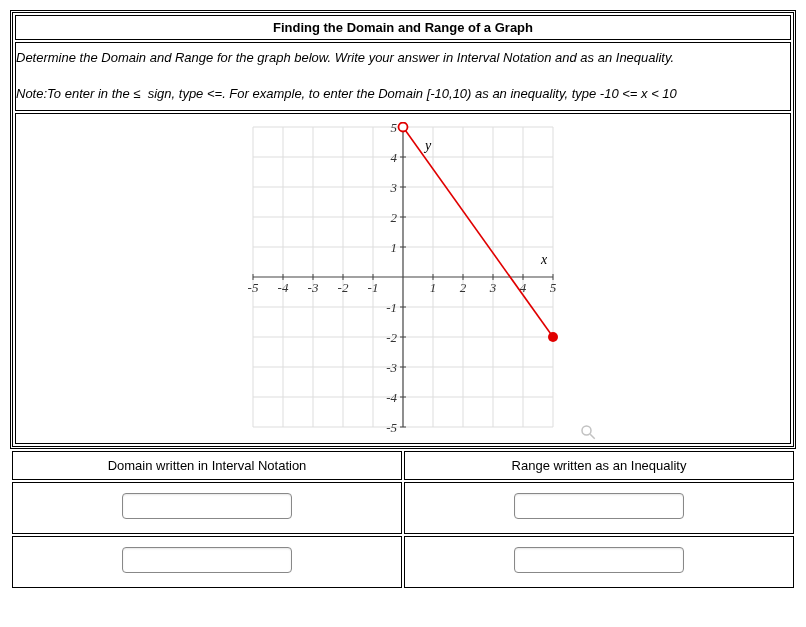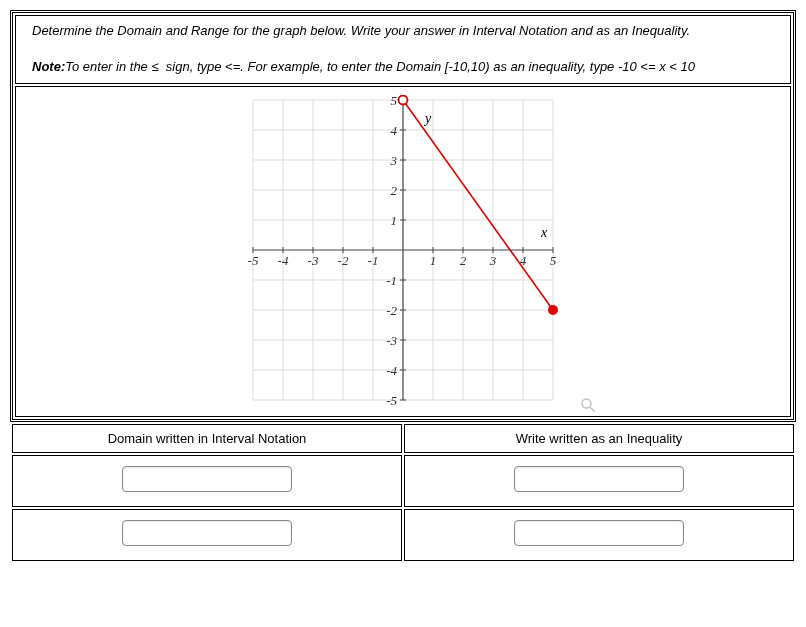--- a/index.html
+++ b/index.html
@@ -19,26 +19,26 @@
     }
     .header-cell {
       border: 1px solid #000;
       text-align: center;
       font-weight: bold;
       padding: 4px;
       font-size: 13px;
     }
     .instruction-cell {
       border: 1px solid #000;
-      padding: 6px 16px;
+      padding: 6px 0;
       font-style: italic;
       font-size: 13px;
       line-height: 1.4;
     }
-    .instruction-cell .note-label { font-weight: bold; font-style: italic; }
+    .instruction-cell .note-label { font-weight: normal; font-style: italic; }
     .graph-cell {
       border: 1px solid #000;
       padding: 8px;
       text-align: center;
       position: relative;
     }
     .graph-wrap {
       display: inline-block;
       position: relative;
     }
@@ -82,20 +82,23 @@
       box-shadow: inset 0 1px 2px rgba(0,0,0,0.1);
     }
     .axis-label { font-family: 'Times New Roman', serif; font-style: italic; font-size: 14px; }
     .tick-label { font-family: 'Times New Roman', serif; font-style: italic; font-size: 13px; fill: #333; }
   </style>
 </head>
 <body>
 
 <table class="outer-table">
   <tbody>
+      <tr>
+    <td class="header-cell" colspan="2">Finding the Domain and Range of a Graph</td>
+  </tr>
   <tr>
     <td class="instruction-cell" colspan="2">
       <span>Determine the Domain and Range for the graph below. Write your answer in Interval Notation and as an Inequality.</span>
       <br><br>
       <span class="note-label">Note:</span><span>To enter in the </span><span>≤</span>&nbsp;<span> sign, type &lt;=. For example, to enter the Domain [-10,10) as an inequality, type -10 &lt;= x &lt; 10</span>
     </td>
   </tr>
   <tr>
     <td class="graph-cell" colspan="2">
       <div class="graph-wrap">
@@ -192,21 +195,21 @@
       </div>
     </td>
   </tr>
 </tbody>
   </table>
 
 <table class="answer-grid" style="width:786px">
   <tbody>
       <tr>
     <td class="label-cell">Domain written in Interval Notation</td>
-    <td class="label-cell">Write written as an Inequality</td>
+    <td class="label-cell">Range written as an Inequality</td>
   </tr>
   <tr>
     <td class="input-cell">
       <input type="text" class="text-input" value="" style="">
     </td>
     <td class="input-cell">
       <input type="text" class="text-input" value="" style="">
     </td>
   </tr>
   <tr>

